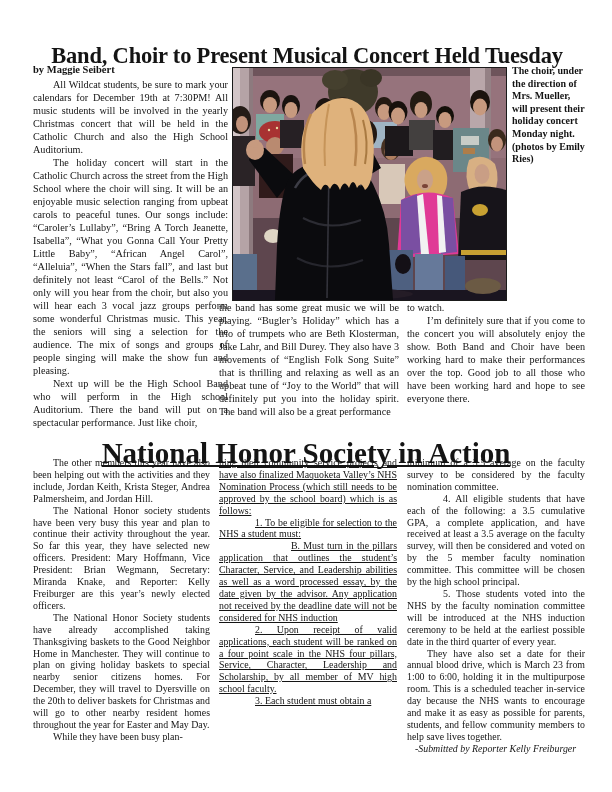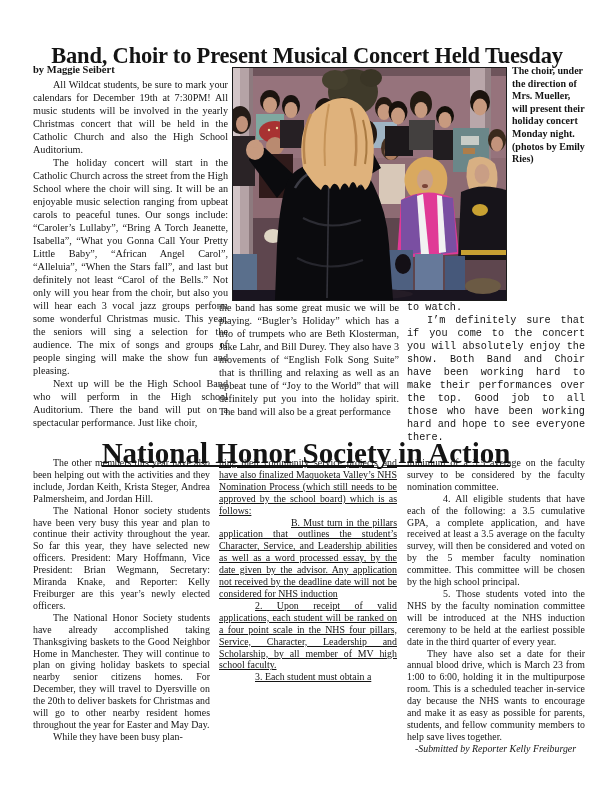--- a/index.html
+++ b/index.html
@@ -20,21 +20,21 @@
   .col{position:absolute;text-align:justify;}
   .col p{margin:0;text-indent:20px;}
   .col p.ni{text-indent:0;}
   .col p.n1{text-indent:36px;}
   .col p.n2{text-indent:72px;}
   .col p.sig{text-indent:8px;font-style:italic;text-align:left;}
   .a1{font-size:10.2px;line-height:13px;}
   .a2{font-size:9.9px;line-height:11.9px;}
   .a1c1{left:33px;top:78px;width:195px;}
   .a1c2{left:219px;top:301px;width:180px;}
-  .a1c3{left:407px;top:301px;width:178px;font-family:Liberation Mono, monospace;}
+  .a1c3{left:407px;top:301px;width:178px;}
   .photo{
     position:absolute;left:232px;top:67px;width:273px;height:232px;
     margin:0;border:1px solid #1a1a1a;background:#8d6b73;overflow:hidden;
   }
   .caption{
     position:absolute;left:512px;top:65px;width:76px;
     font-size:10px;line-height:12.6px;font-weight:bold;text-align:left;
   }
   .headline2{
     position:absolute;left:0;top:418px;width:612px;
@@ -207,20 +207,21 @@
   <h1 class="headline2">National Honor Society in Action</h1>
 
   <div class="col a2 a2c1">
       <p>The other members this year have also been helping out with the activities and they include, Jordan Keith, Krista Steger, Andrea Palmersheim, and Jordan Hill.</p>
       <p>The National Honor society students have been very busy this year and plan to continue their activity throughout the year.  So far this year, they have selected new officers.  President: Mary Hoffmann, Vice President: Brian Wegmann, Secretary: Miranda Knake, and Reporter: Kelly Freiburger are this year’s newly elected officers.</p>
       <p>The National Honor Society students have already accomplished taking Thanksgiving baskets to the Good Neighbor Home in Manchester.  They will continue to plan on giving holiday baskets to special nearby senior citizens homes.  For December, they will travel to Dyersville on the 20th to deliver baskets for Christmas and will go to other nearby resident homes throughout the year for Easter and May Day.</p>
       <p>While they have been busy plan-</p>
     </div>
   <div class="col a2 a2c2">
       <p class="ni">ning their community service projects and have also finalized Maquoketa Valley’s NHS Nomination Process (which still needs to be approved by the school board) which is as follows:</p>
+      <p class="n1">1. To be eligible for selection to the NHS a student must:</p>
       <p class="n2">B. Must turn in the pillars application that outlines the student’s Character, Service, and Leadership abilities as well as a word processed essay, by the date given by the advisor. Any application not received by the deadline date will not be considered for NHS induction</p>
       <p class="n1">2. Upon receipt of valid applications, each student will be ranked on a four point scale in the NHS four pillars, Service, Character, Leadership and Scholarship, by all member of MV high school faculty.</p>
       <p class="n1">3.  Each student must obtain a</p>
     </div>
   <div class="col a2 a2c3">
       <p class="ni">minimum of a 3.5 average on the faculty survey to be considered by the faculty nomination committee.</p>
       <p class="n1">4.  All eligible students that have each of the following: a 3.5 cumulative GPA, a complete application, and have received at least a 3.5 average on the faculty survey, will then be considered and voted on by the 5 member faculty nomination committee.  This committee will be chosen by the high school principal.</p>
       <p class="n1">5.  Those students voted into the NHS by the faculty nomination committee will be introduced at the NHS induction ceremony to be held at the earliest possible date in the third quarter of every year.</p>
       <p>They have also set a date for their annual blood drive, which is March 23 from 1:00 to 6:00, holding it in the multipurpose room.  This is a scheduled teacher in-service day because the NHS wants to encourage and make it as easy as possible for parents, students, and fellow community members to help save lives together.</p>
       <p class="sig">-Submitted by Reporter Kelly Freiburger</p>

